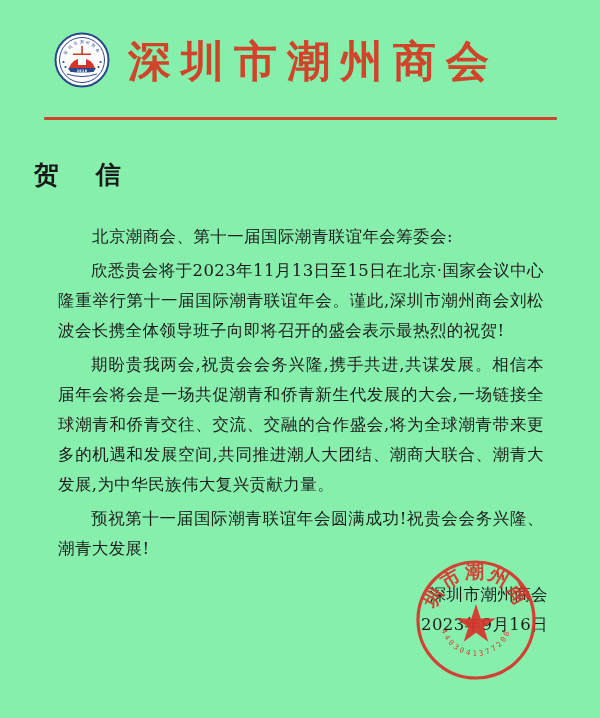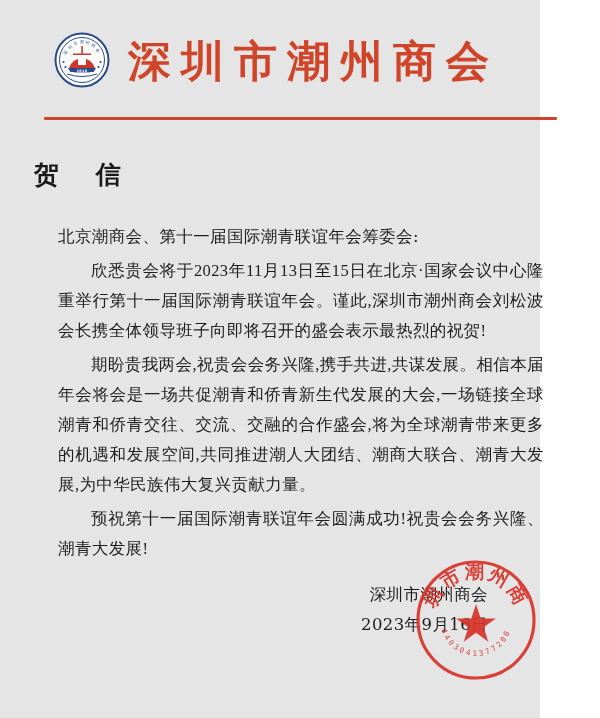--- a/index.html
+++ b/index.html
@@ -9,23 +9,23 @@
   }
   body {
     width: 600px;
     height: 718px;
     overflow: hidden;
     font-family: "DejaVu Serif", "Liberation Serif", serif;
     color: #1b1b1b;
   }
   .page {
     position: relative;
-    width: 540px;
+    width: 600px;
     height: 718px;
-    background: #e5e5e5;
+    background: #86efac;
     box-sizing: border-box;
   }
 
   
   .letterhead {
     position: absolute;
     left: 0;
     top: 0;
     width: 600px;
     height: 120px;
@@ -91,24 +91,24 @@
     font-size: 16.5px;
     line-height: 30px;
     text-align: justify;
     text-justify: inter-ideograph;
     letter-spacing: 0.4px;
     color: #1d1d1d;
   }
   .body-text p.salutation {
     text-indent: 0;
     margin-bottom: 4px;
+    margin-left: 34px;
   }
   .body-text p.indent {
     text-indent: 2em;
-    font-family: Liberation Serif, serif;
   }
   .body-text p.gap {
     margin-top: 4px;
   }
 
   
   .signature {
     position: absolute;
     right: 52px;
     top: 580px;

